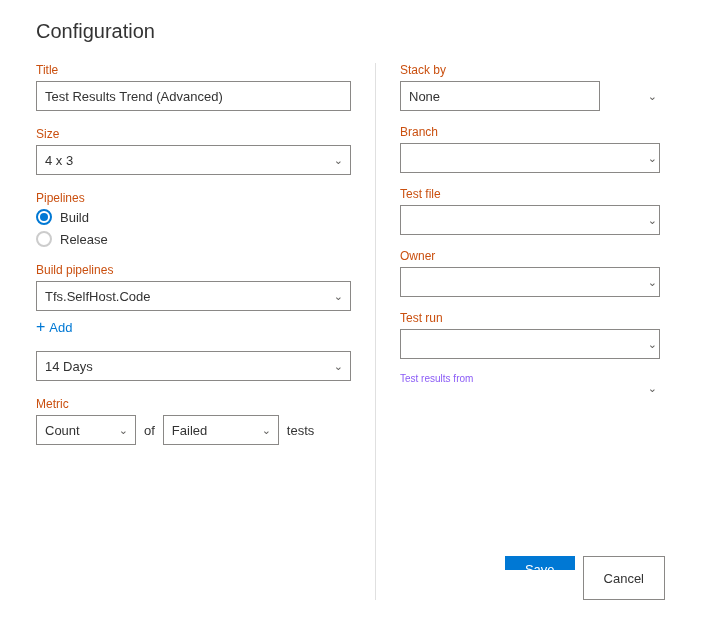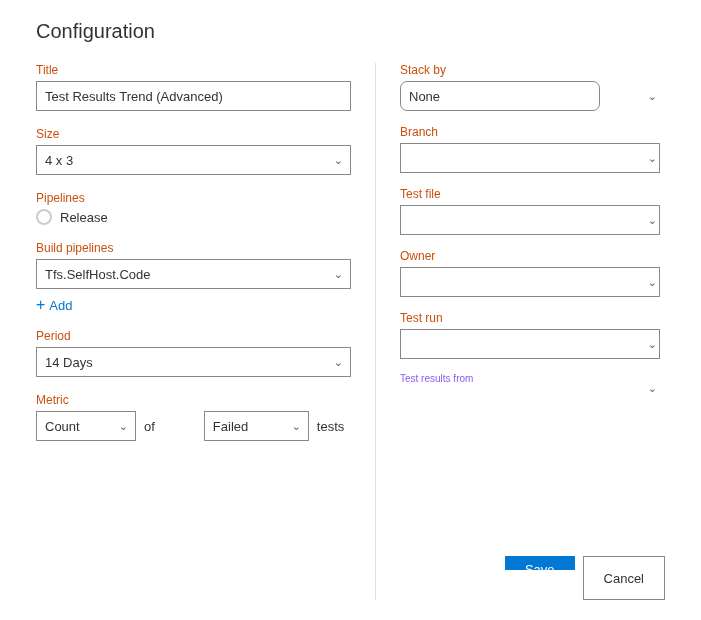--- a/index.html
+++ b/index.html
@@ -169,21 +169,20 @@
       font-size: 13px;
       color: #333;
       background: #fff;
       appearance: none;
       cursor: pointer;
       outline: none;
       width: 260px;
     }
     .select-box-stack {
       width: 200px;
-      border-radius: 7px;
     }
     .footer-buttons {
       display: flex;
       justify-content: flex-end;
       gap: 8px;
       margin-top: auto;
       padding-top: 8px;
     }
     .btn-save {
       background: #0078d4;
@@ -232,20 +231,25 @@
             <option>5 x 4</option>
           </select>
           <span class="chevron-icon">⌄</span>
         </div>
       </div>
 
       <div class="section">
         <div class="field-label">Pipelines</div>
         <div class="radio-group">
           <label class="radio-item">
+            <div class="radio-circle checked">
+            </div>
+            <span class="radio-label">Build</span>
+          </label>
+          <label class="radio-item">
             <div class="radio-circle">
             </div>
             <span class="radio-label">Release</span>
           </label>
         </div>
       </div>
 
       <div class="section">
         <div class="field-label">Build pipelines</div>
         <div class="select-wrapper full">
@@ -254,21 +258,20 @@
           </select>
           <span class="chevron-icon">⌄</span>
         </div>
         <button class="add-btn" style="margin-top:8px;">
           <span style="font-size:16px; line-height:1;">+</span>
           <span>Add</span>
         </button>
       </div>
 
       <div class="section">
-        <div class="field-label">Period</div>
         <div class="select-wrapper full">
           <select class="select-box">
             <option>14 Days</option>
             <option>7 Days</option>
             <option>30 Days</option>
             <option>60 Days</option>
           </select>
           <span class="chevron-icon">⌄</span>
         </div>
       </div>
@@ -278,21 +281,21 @@
         <div class="metric-row">
           <div class="metric-select-wrap">
             <select class="metric-select" style="width:100px;">
               <option>Count</option>
               <option>Duration</option>
             </select>
             <span class="chevron-icon">⌄</span>
           </div>
           <span class="metric-text">of</span>
           <div class="metric-select-wrap">
-            <select class="metric-select" style="width:105px;margin-left:41px;">
+            <select class="metric-select" style="width:116px;">
               <option>Failed</option>
               <option>Passed</option>
               <option>Total</option>
             </select>
             <span class="chevron-icon">⌄</span>
           </div>
           <span class="metric-text">tests</span>
         </div>
       </div>
 

